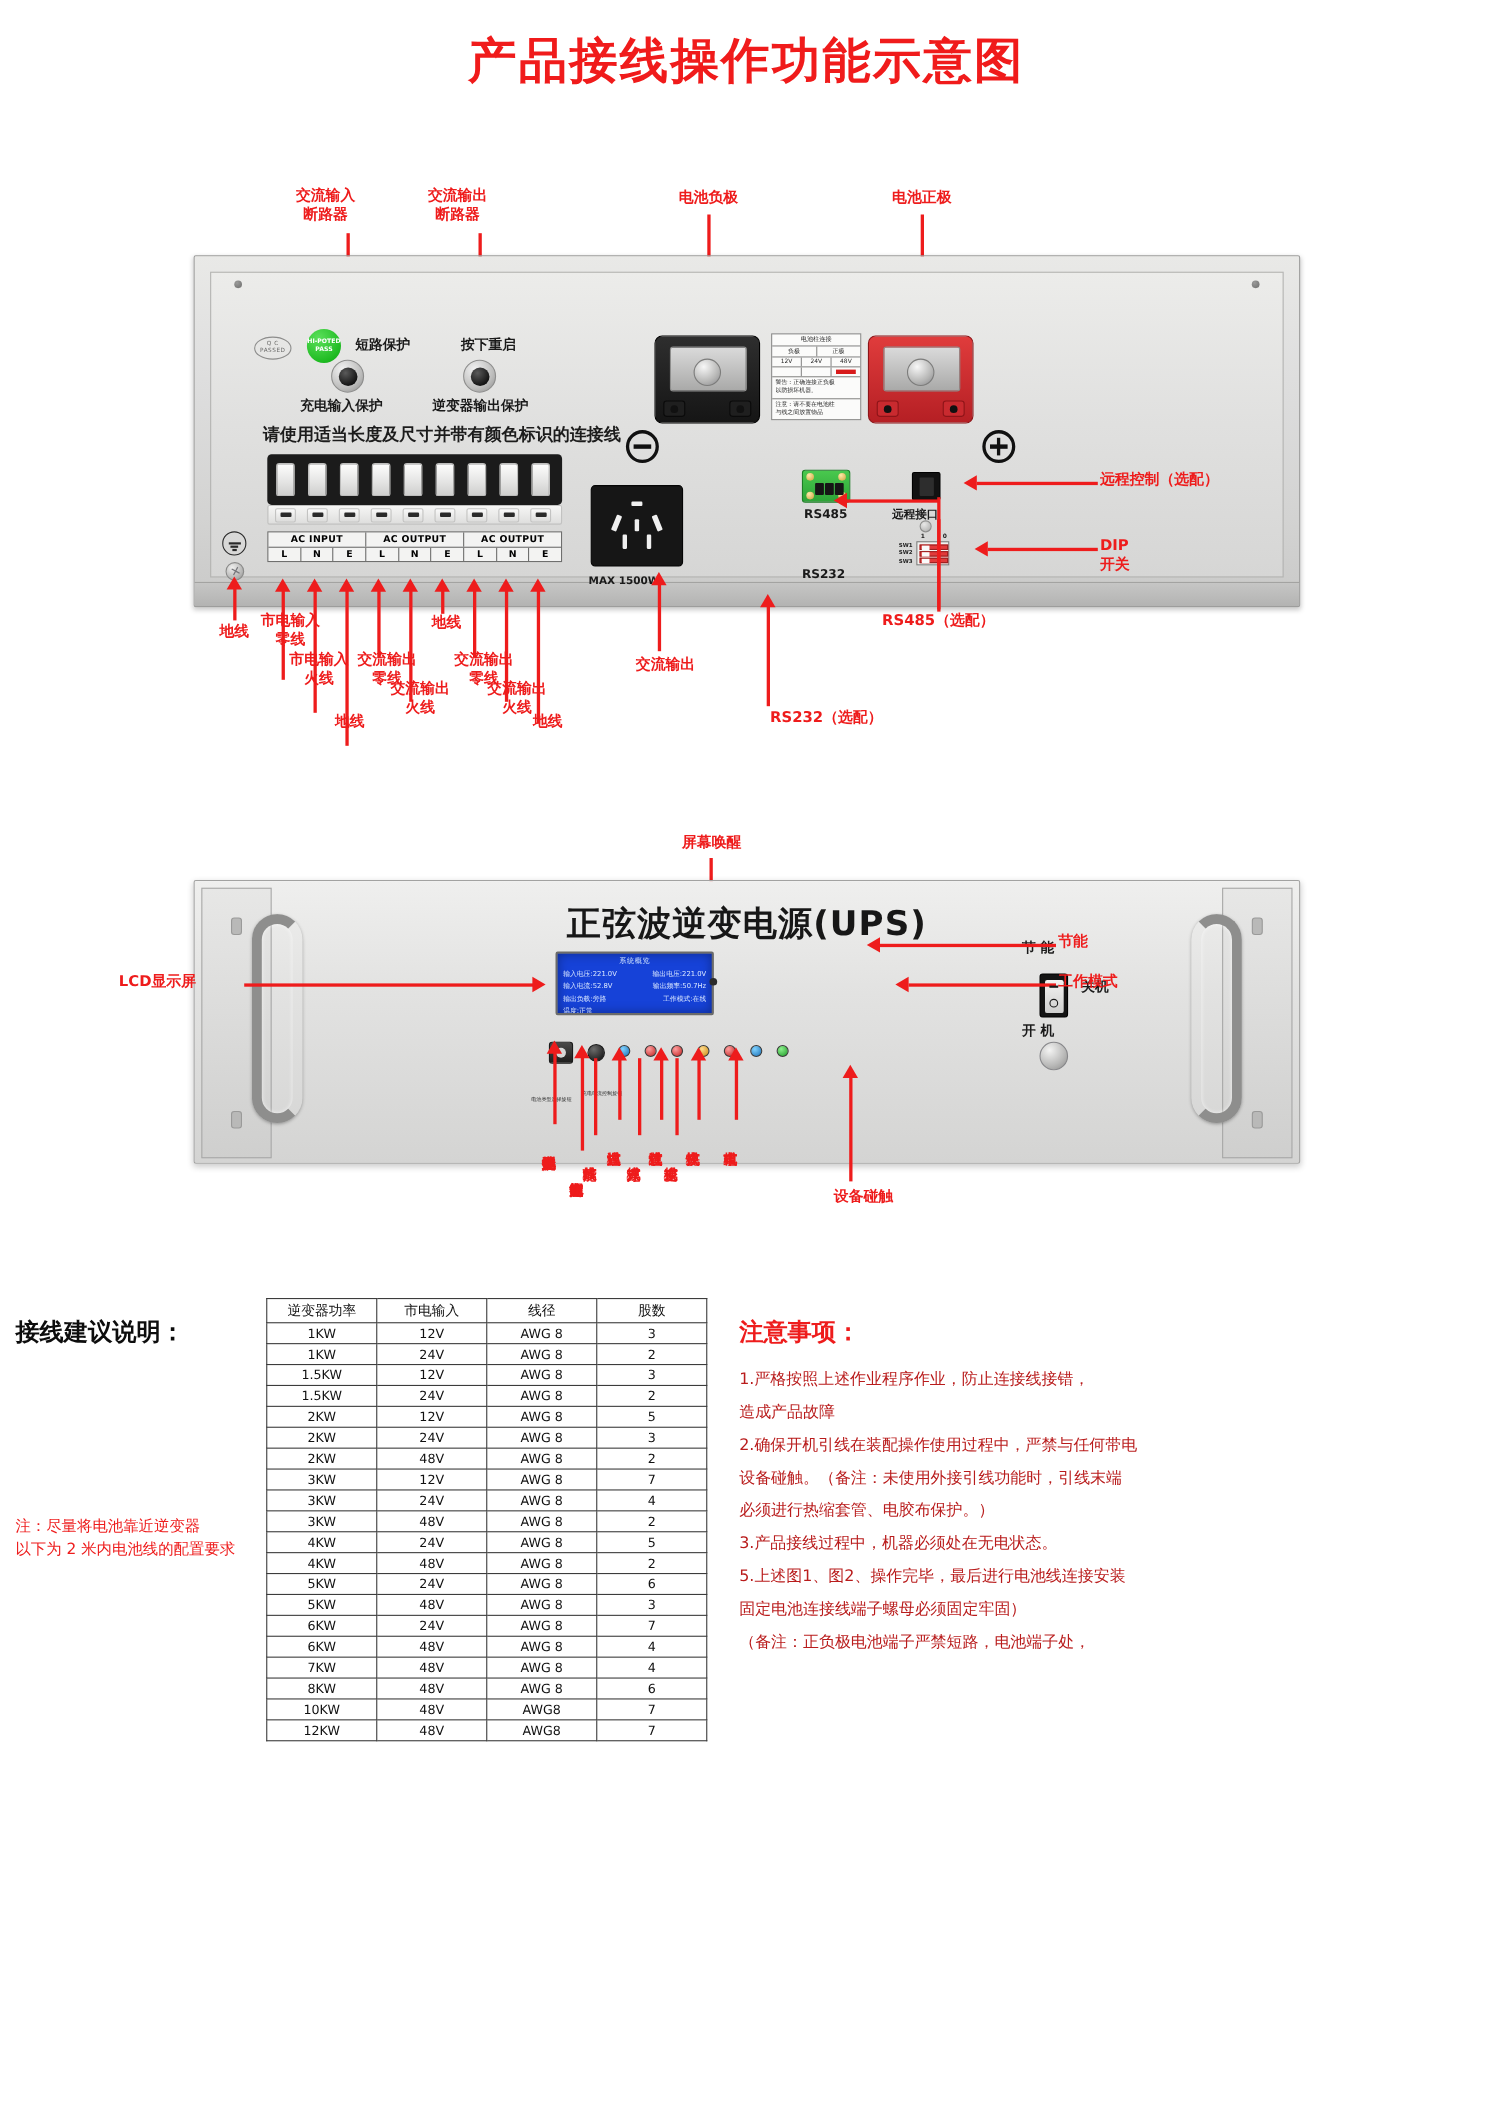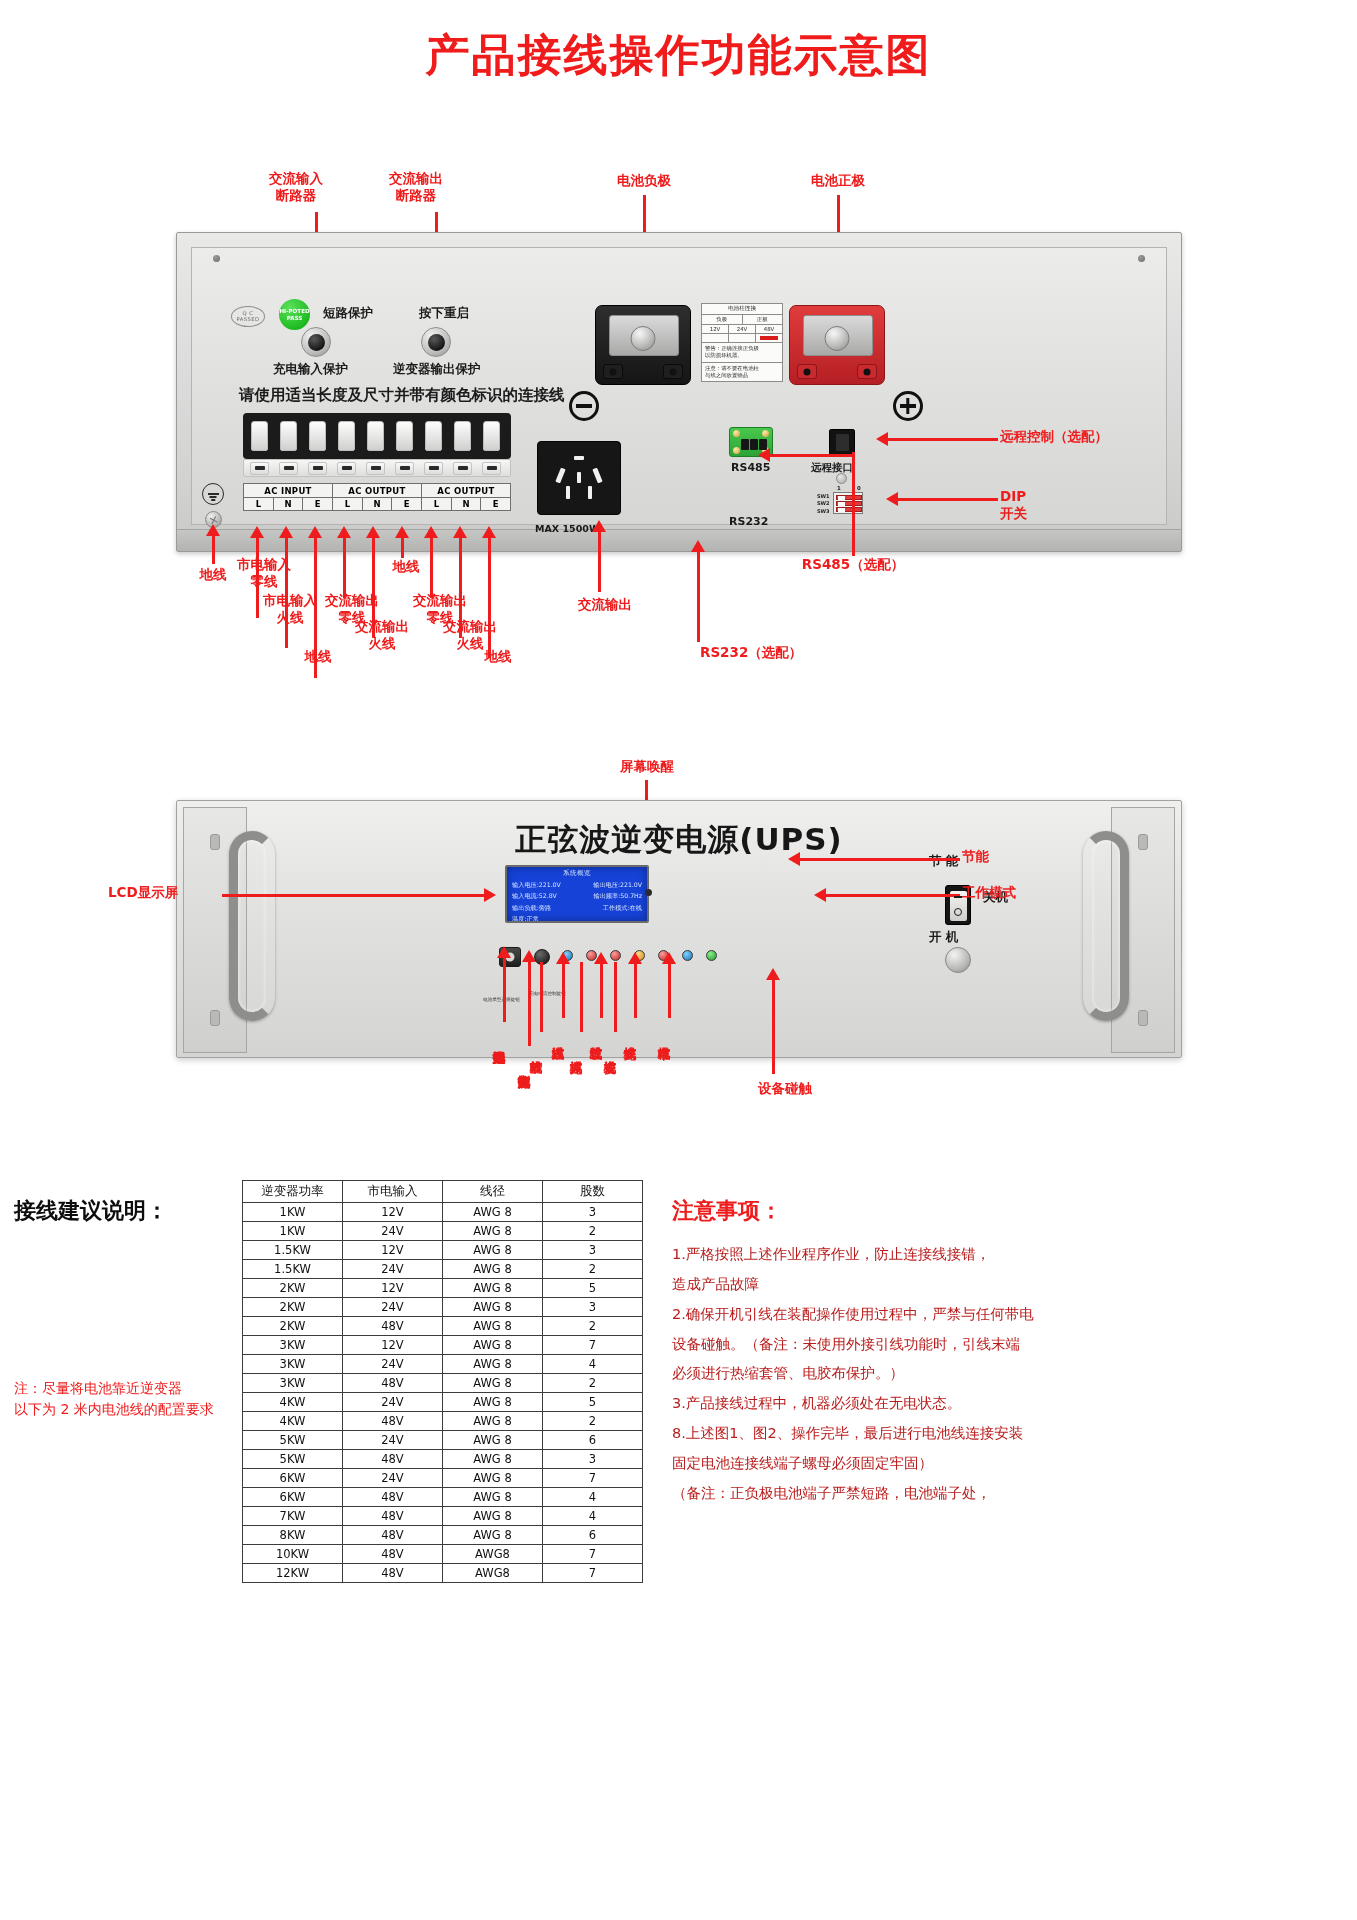--- a/index.html
+++ b/index.html
@@ -759,16 +759,16 @@
 </table>
 
 <div class="abs" id="notes-h" style="left:672px; top:1196px;">注意事项：</div>
 <div class="abs" id="notes" style="left:672px; top:1240px;">
     <div>1.严格按照上述作业程序作业，防止连接线接错，</div>
     <div>  造成产品故障</div>
     <div>2.确保开机引线在装配操作使用过程中，严禁与任何带电</div>
     <div>  设备碰触。（备注：未使用外接引线功能时，引线末端</div>
     <div>  必须进行热缩套管、电胶布保护。）</div>
     <div>3.产品接线过程中，机器必须处在无电状态。</div>
-    <div>8.上述图1、图2、操作完毕，最后进行电池线连接安装</div>
+    <div>5.上述图1、图2、操作完毕，最后进行电池线连接安装</div>
     <div>  固定电池连接线端子螺母必须固定牢固）</div>
     <div>  （备注：正负极电池端子严禁短路，电池端子处，</div>
   </div>
 
 </body></html>

